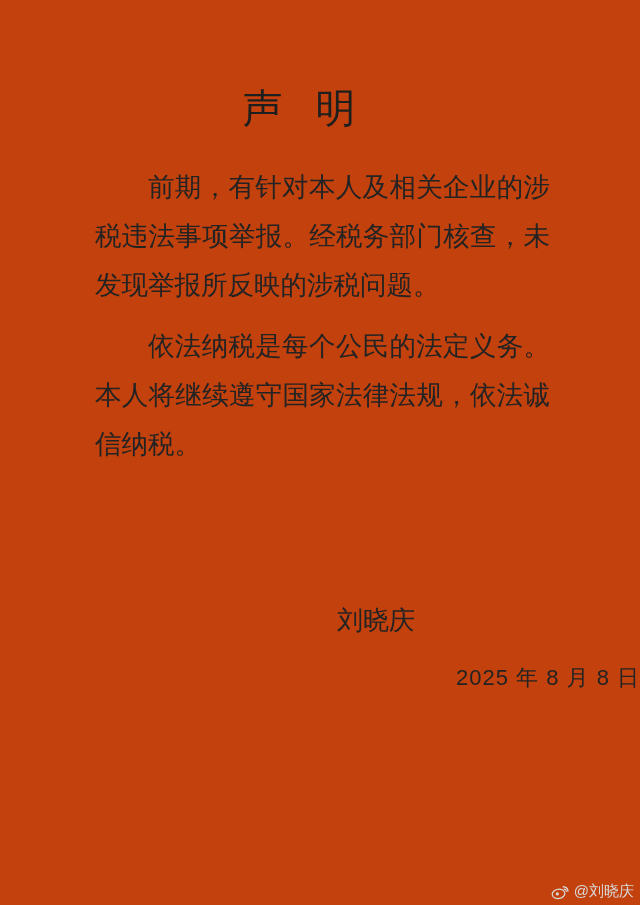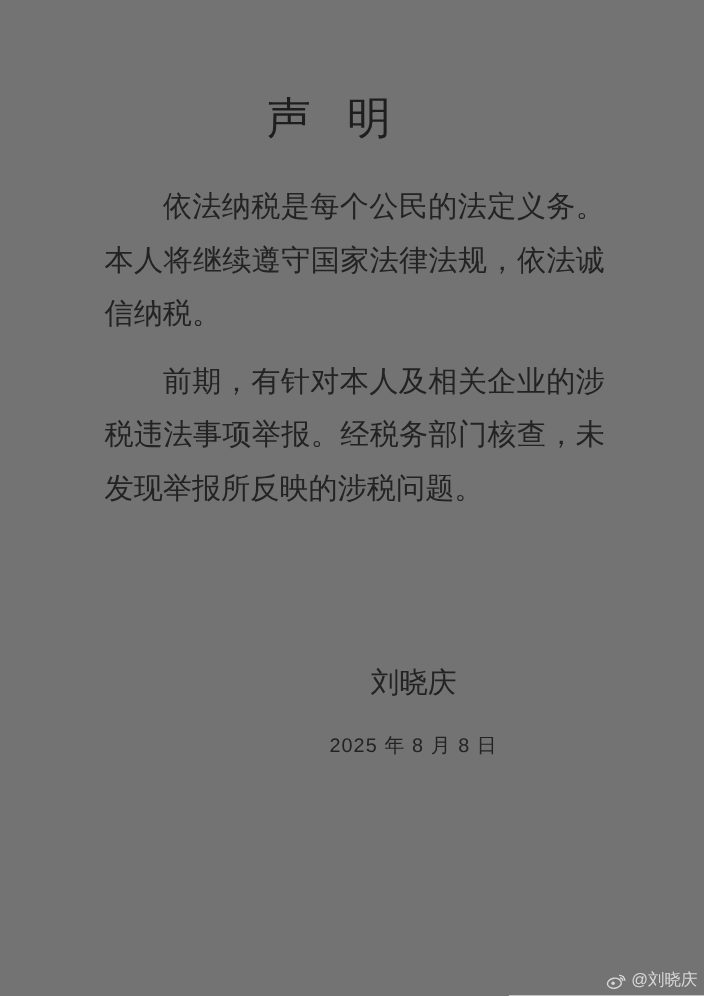--- a/index.html
+++ b/index.html
@@ -6,21 +6,21 @@
   html, body {
     margin: 0;
     padding: 0;
     background: #ffffff;
   }
   .page {
     position: relative;
     width: 640px;
     height: 905px;
     margin: 0 auto;
-    background: #737373;
+    background: #c2410c;
     color: #232323;
     font-family: "Liberation Sans", "DejaVu Sans", sans-serif;
     overflow: hidden;
   }
   .doc-title {
     margin: 0;
     padding-top: 86px;
     font-size: 40px;
     line-height: 44px;
     font-weight: 500;
@@ -51,24 +51,25 @@
     padding-left: 112px;
     text-align: center;
   }
   .sig-name {
     font-size: 26px;
     line-height: 30px;
     color: #232323;
   }
   .sig-date {
     margin-top: 28px;
-    font-size: 18px;
+    font-size: 22px;
     line-height: 30px;
     letter-spacing: 1px;
     color: #232323;
+    text-align: right;
   }
   .watermark {
     position: absolute;
     right: 6px;
     bottom: 5px;
     display: flex;
     align-items: center;
     gap: 4px;
     color: #d8d8d8;
     font-size: 15px;
@@ -80,22 +81,22 @@
   }
 </style>
 </head>
 <body>
 
 <div class="page">
 
   <h1 class="doc-title">声 明</h1>
 
   <div class="doc-body">
+    <p>前期，有针对本人及相关企业的涉税违法事项举报。经税务部门核查，未发现举报所反映的涉税问题。</p>
     <p>依法纳税是每个公民的法定义务。本人将继续遵守国家法律法规，依法诚信纳税。</p>
-    <p>前期，有针对本人及相关企业的涉税违法事项举报。经税务部门核查，未发现举报所反映的涉税问题。</p>
   </div>
 
   <div class="sig-block">
     <div class="sig-name">刘晓庆</div>
     <div class="sig-date">2025 年 8 月 8 日</div>
   </div>
 
   <div class="watermark">
     <span>
       <svg width="19" height="17" viewBox="0 0 24 21" fill="none">

